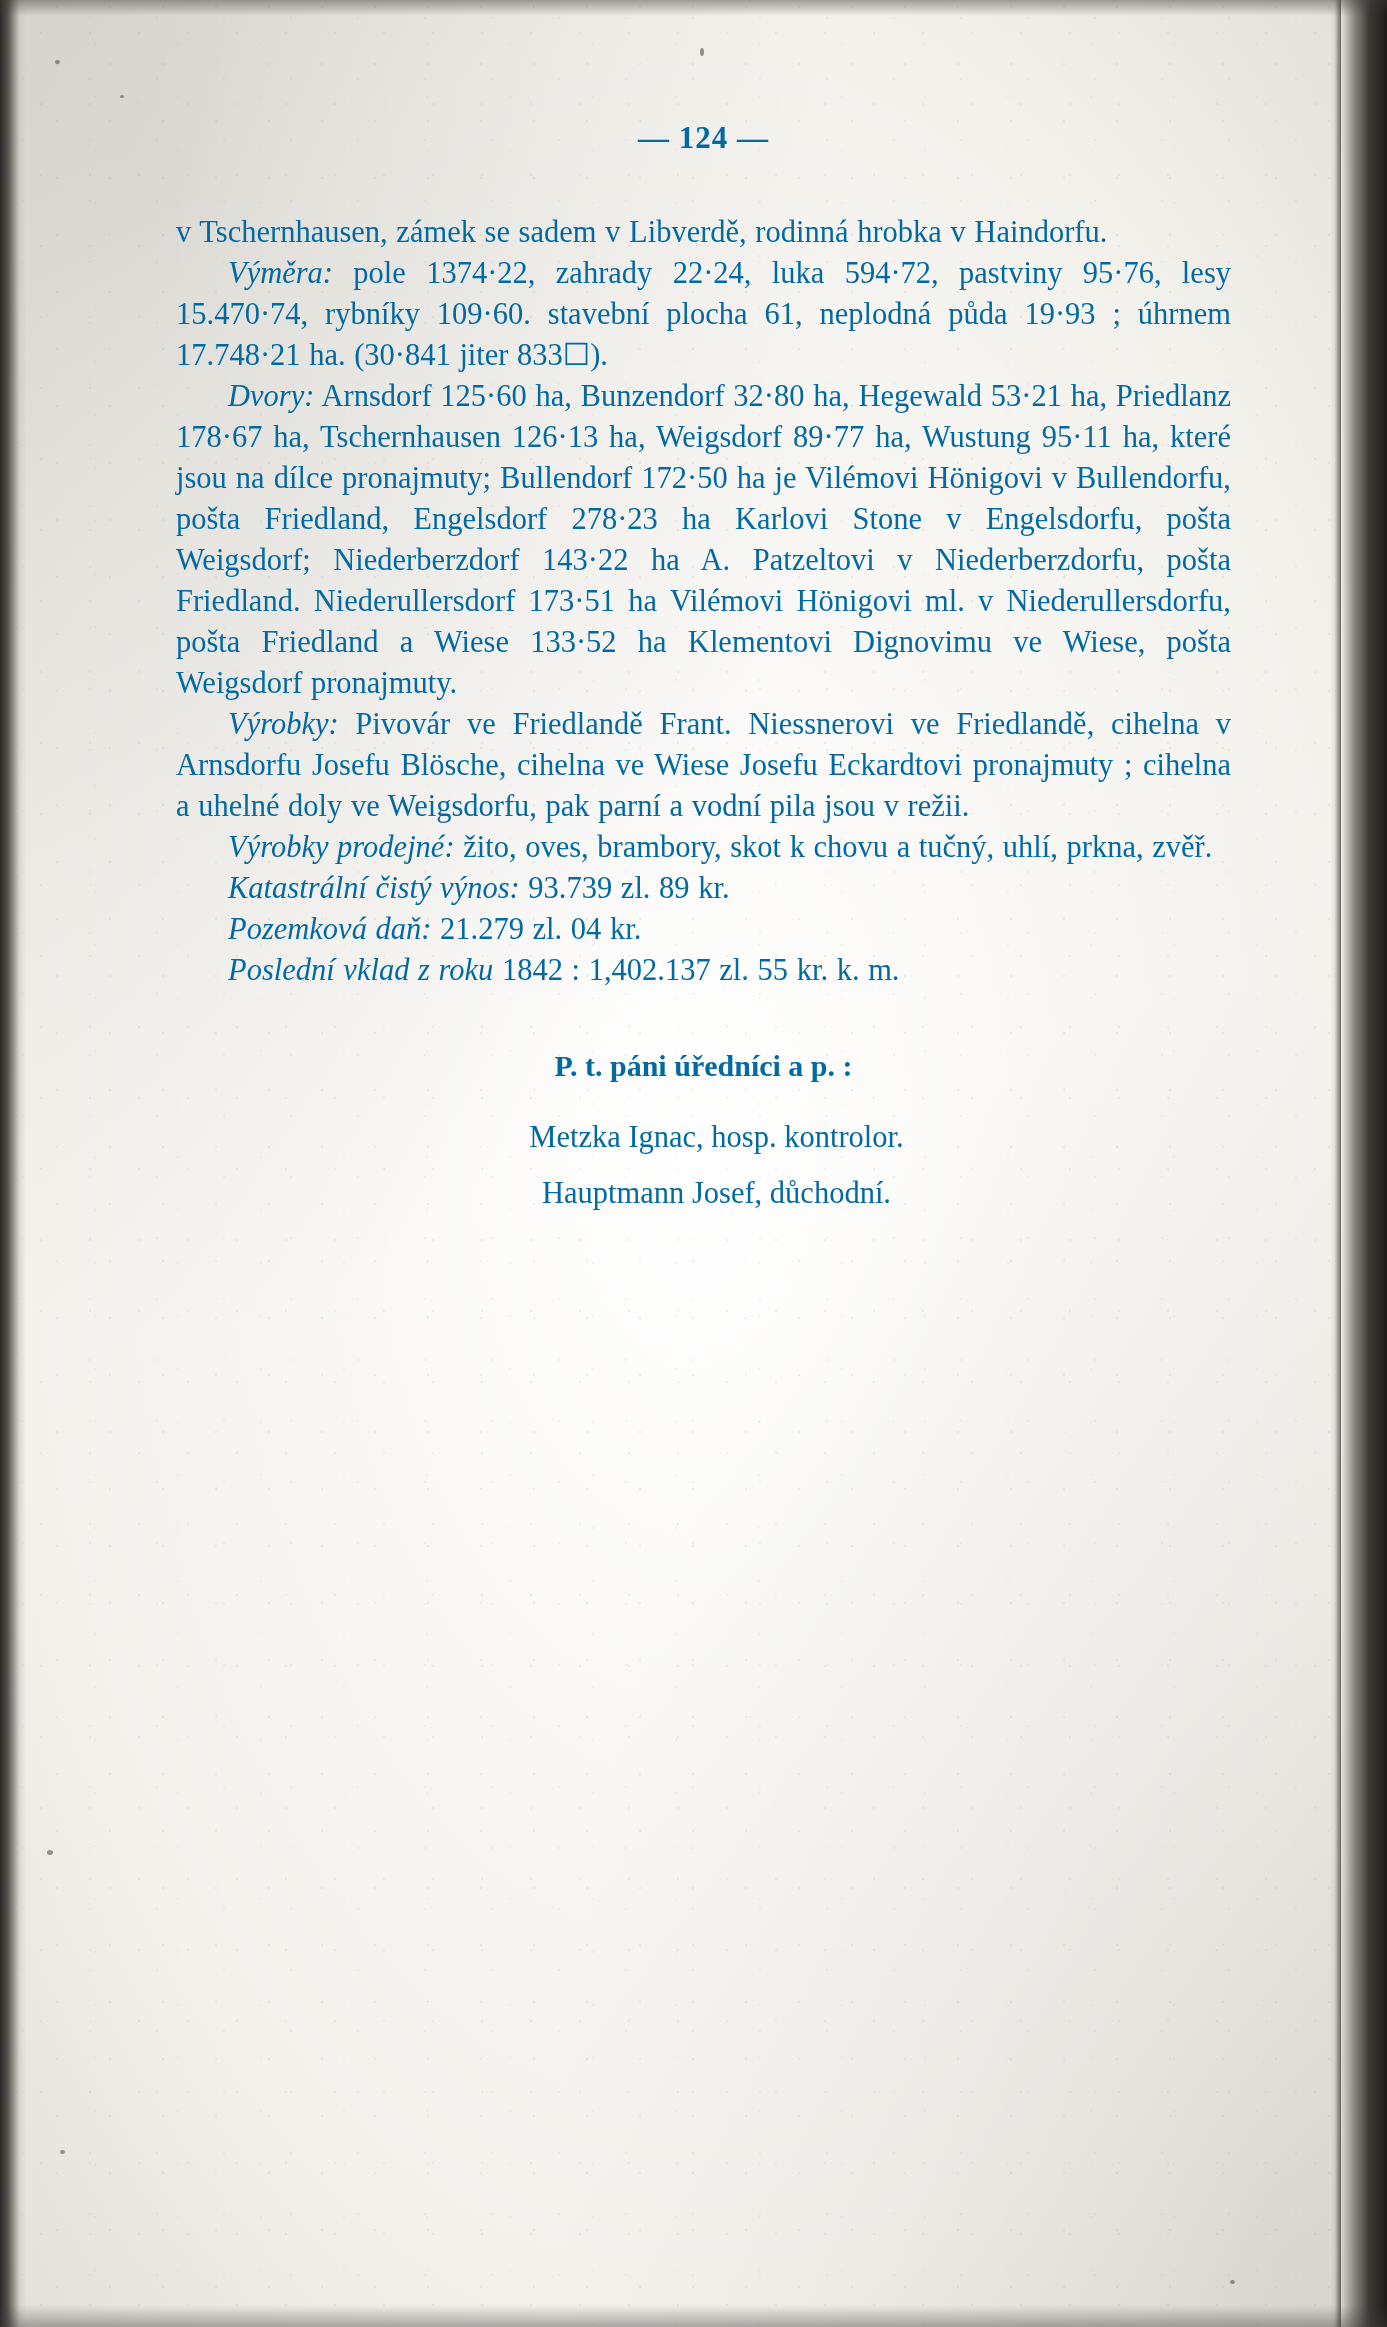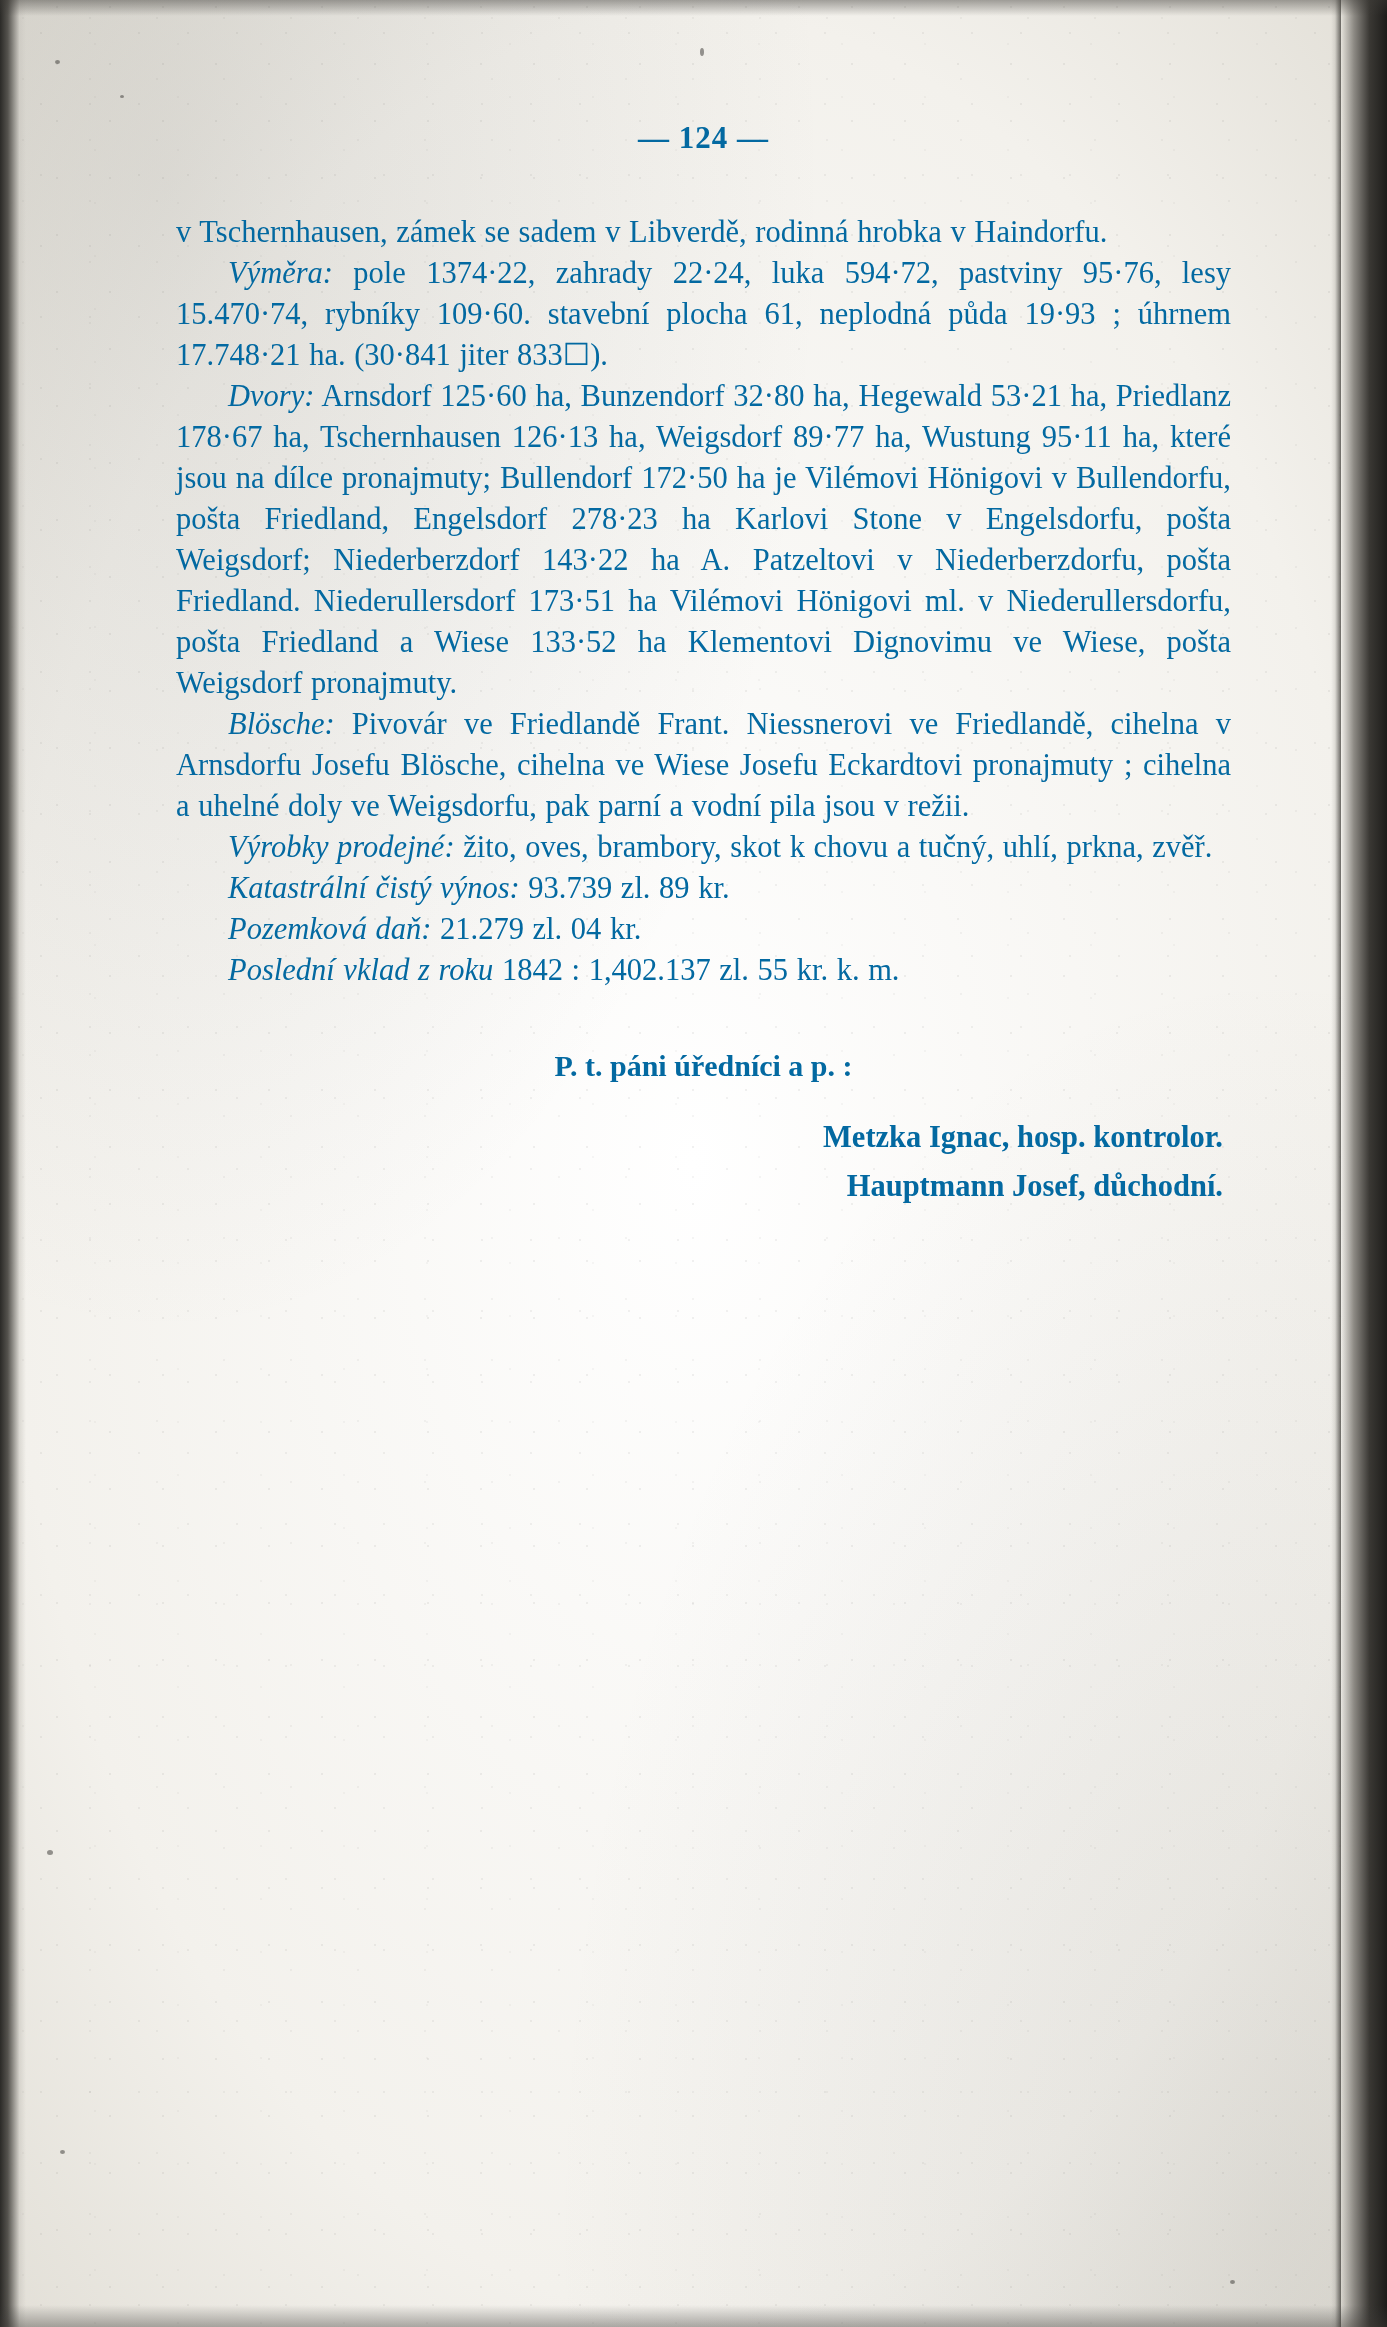--- a/index.html
+++ b/index.html
@@ -111,25 +111,25 @@
 
   .center {
     text-align: center;
     font-weight: 700;
     font-size: 30px;
     margin-top: 58px;
     margin-bottom: 34px;
   }
 
   .officials {
-    margin: 8px;
+    margin: 15px;
     font-size: 30.5px;
     line-height: 41px;
-    font-weight: 700;
-    text-align: right;
+    font-weight: 400;
+    text-align: center;
     padding-left: 26px;
   }
 
   .sp-top { margin-top: 6px; }
 </style>
 </head>
 <body>
 
 <div class="scan"></div>
 <div class="grain"></div>
@@ -149,21 +149,21 @@
 <div class="page">
 
   <div class="folio">— 124 —</div>
 
   <p class="para hang"><span>v Tschernhausen, zámek se sadem v Libverdě, rodinná hrobka v Haindorfu.</span></p>
 
   <p class="para indent"><i>Výměra:</i><span> pole 1374·22, zahrady 22·24, luka 594·72, pastviny 95·76, lesy 15.470·74, rybníky 109·60. stavební plocha 61, neplodná půda 19·93 ; úhrnem 17.748·21 ha. (30·841 jiter 833☐).</span></p>
 
   <p class="para indent"><i>Dvory:</i><span> Arnsdorf 125·60 ha, Bunzendorf 32·80 ha, Hegewald 53·21 ha, Priedlanz 178·67 ha, Tschernhausen 126·13 ha, Weigsdorf 89·77 ha, Wustung 95·11 ha, které jsou na dílce pronajmuty; Bullendorf 172·50 ha je Vilémovi Hönigovi v Bullendorfu, pošta Friedland, Engelsdorf 278·23 ha Karlovi Stone v Engelsdorfu, pošta Weigsdorf; Niederberzdorf 143·22 ha A. Patzeltovi v Niederberzdorfu, pošta Friedland. Niederullersdorf 173·51 ha Vilémovi Hönigovi ml. v Niederullersdorfu, pošta Friedland a Wiese 133·52 ha Klementovi Dignovimu ve Wiese, pošta Weigsdorf pronajmuty.</span></p>
 
-  <p class="para indent"><i>Blösche:</i><span> Pivovár ve Friedlandě Frant. Niessnerovi ve Friedlandě, cihelna v Arnsdorfu Josefu Blösche, cihelna ve Wiese Josefu Eckardtovi pronajmuty ; cihelna a uhelné doly ve Weigsdorfu, pak parní a vodní pila jsou v režii.</span></p>
+  <p class="para indent"><i>Výrobky:</i><span> Pivovár ve Friedlandě Frant. Niessnerovi ve Friedlandě, cihelna v Arnsdorfu Josefu Blösche, cihelna ve Wiese Josefu Eckardtovi pronajmuty ; cihelna a uhelné doly ve Weigsdorfu, pak parní a vodní pila jsou v režii.</span></p>
 
   <p class="para indent"><i>Výrobky prodejné:</i><span> žito, oves, brambory, skot k chovu a tučný, uhlí, prkna, zvěř.</span></p>
 
   <p class="para indent sp-top"><i>Katastrální čistý výnos:</i><span> 93.739 zl. 89 kr.</span></p>
 
   <p class="para indent sp-top"><i>Pozemková daň:</i><span> 21.279 zl. 04 kr.</span></p>
 
   <p class="para indent sp-top"><i>Poslední vklad z roku</i><span> 1842 : 1,402.137 zl. 55 kr. k. m.</span></p>
 
 

